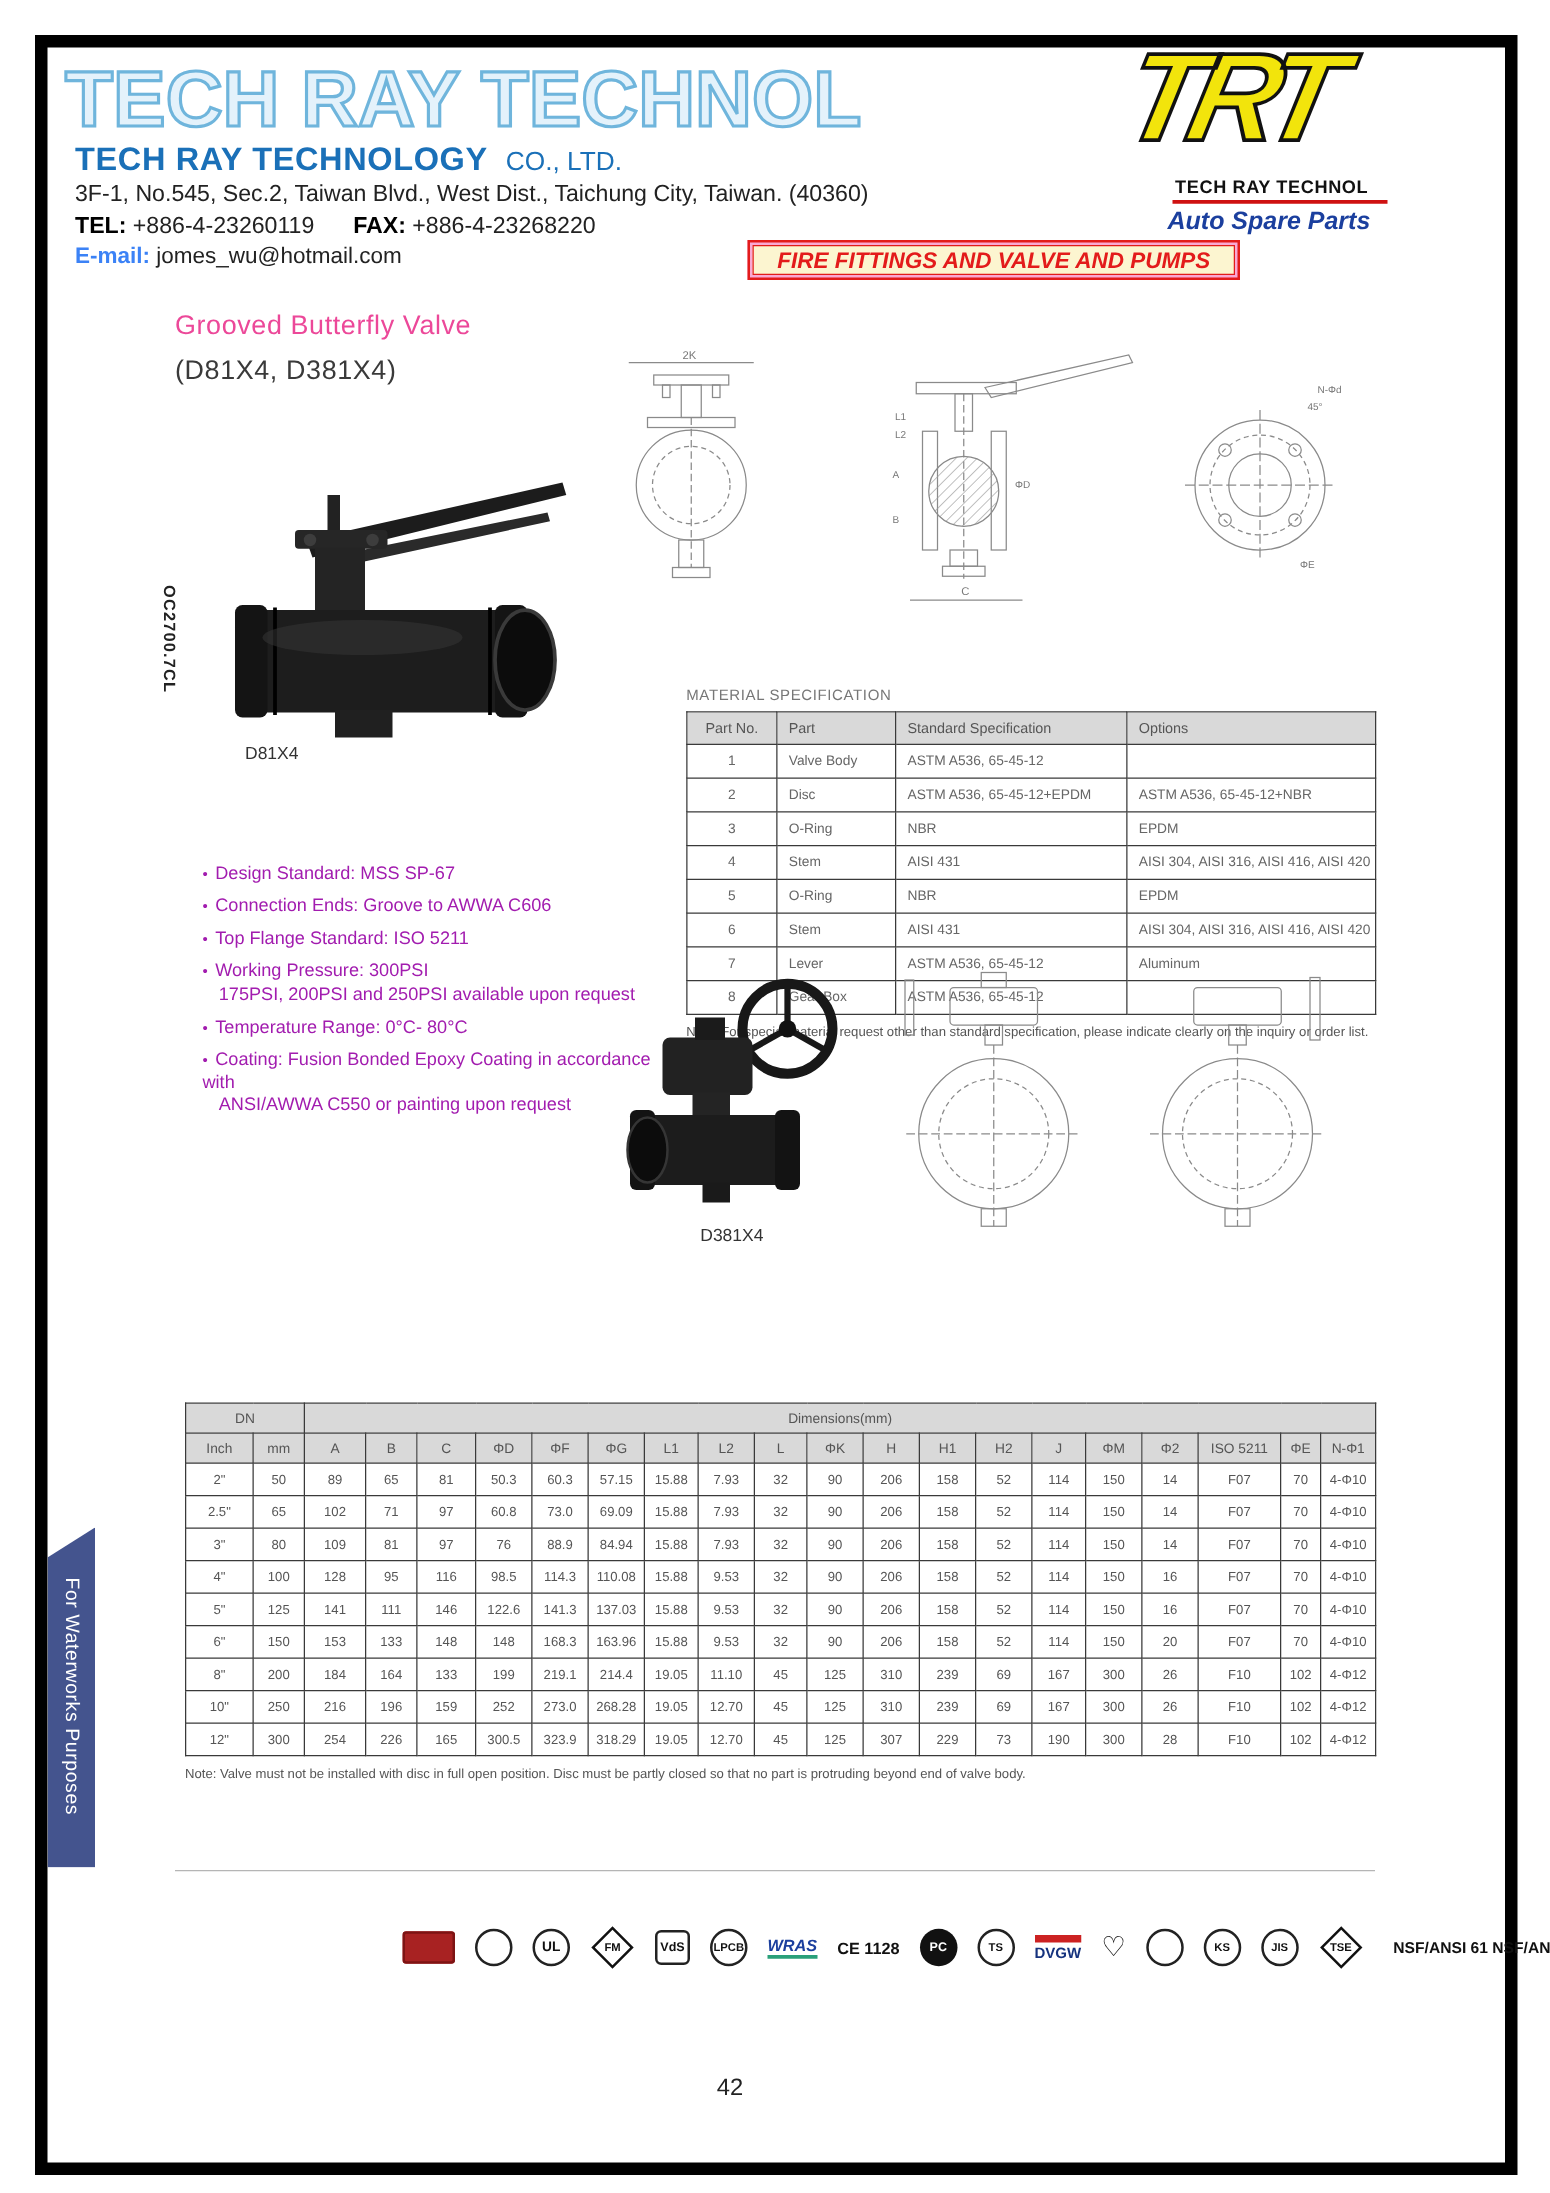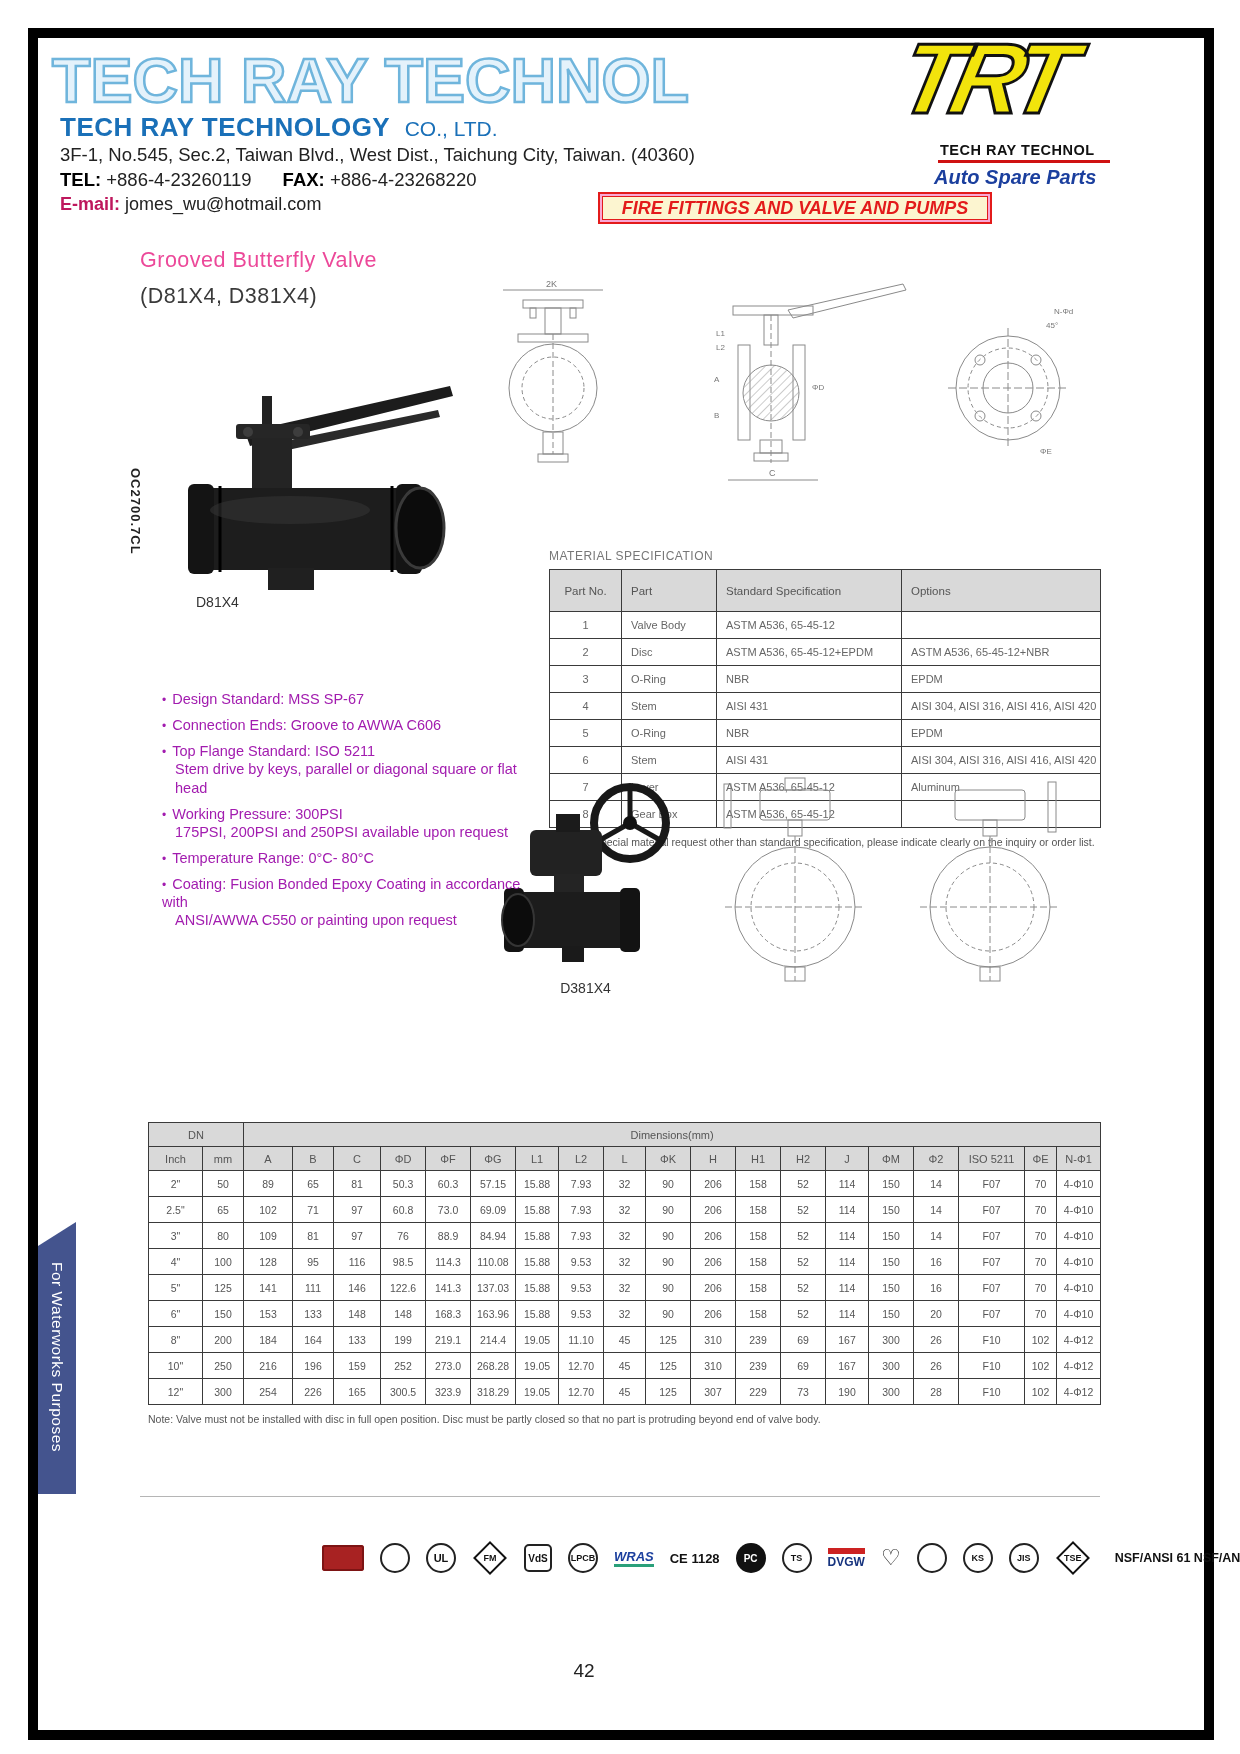--- a/index.html
+++ b/index.html
@@ -13,21 +13,21 @@
   .biglogo { left:52px; top:44px; font-size:63px; font-weight:bold; letter-spacing:0px;
              color:#e4f2fb; -webkit-text-stroke:2.5px #6fb5dc; text-shadow:0 0 1px #6fb5dc; white-space:nowrap; }
   .company-line { left:60px; top:112px; white-space:nowrap; }
   .company-name { font-size:26px; font-weight:bold; color:#1a70b8; letter-spacing:0.5px; }
   .company-suffix { font-size:21px; color:#1a70b8; margin-left:10px; }
   .address { left:60px; top:144px; font-size:18.5px; color:#222; }
   .telfax { left:60px; top:169px; font-size:18.5px; color:#222; }
   .telfax b { color:#000; }
   .telfax .fax { margin-left:26px; }
   .email { left:60px; top:194px; font-size:18px; color:#222; }
-  .email b { color:#be185d; }
+  .email b { color:#3b82f6; }
 
   
   .monogram { left:902px; top:26px; width:220px; font-size:100px; font-weight:bold; font-style:italic;
               transform:skewX(-12deg); color:#f2e40c; -webkit-text-stroke:3px #111; letter-spacing:-10px; line-height:1.05; }
   .brandname { left:940px; top:142px; font-size:14.5px; font-weight:bold; color:#111; letter-spacing:0.5px; white-space:nowrap; }
   .brandrule { left:938px; top:160px; width:172px; height:3px; background:#cf1111; }
   .tagline { left:934px; top:166px; font-size:20px; font-weight:bold; font-style:italic; color:#1b3f9e; white-space:nowrap; }
 
   
   .banner { left:598px; top:192px; width:394px; height:32px; border:2px solid #e31b1b; background:#f9a8d4; padding:2px; }
@@ -49,21 +49,21 @@
 
   
   table { border-collapse:collapse; table-layout:fixed; }
   th,td { border:1px solid #3a3a3a; overflow:hidden; white-space:nowrap; }
   th { background:#d9d9d9; font-weight:normal; color:#555; }
 
   
   .matblock { left:549px; top:549px; width:551px; }
   .matlabel { font-size:12px; color:#777; letter-spacing:0.5px; margin-bottom:6px; }
   .mat { width:551px; font-size:11px; color:#666; }
-  .mat th { height:42px; text-align:left; padding-left:9px; font-size:11.5px; }
+  .mat th { height:26px; text-align:left; padding-left:9px; font-size:11.5px; }
   .mat td { height:27px; padding-left:9px; text-align:left; }
   .mat th:first-child, .mat td:first-child { text-align:center; padding-left:0; }
   .note { margin-top:8px; font-size:10.5px; color:#555; }
 
   
   .dimblock { left:148px; top:1122px; width:952px; }
   .dim { width:952px; font-size:10.5px; color:#555; }
   .dim th { height:24px; text-align:center; font-size:11px; }
   .dim td { height:26px; text-align:center; }
 
@@ -312,21 +312,21 @@
     <circle cx="290" cy="135" r="44" stroke-dasharray="4 3"></circle>
     <line x1="290" y1="64" x2="290" y2="209" stroke-dasharray="7 3"></line>
     <line x1="220" y1="135" x2="360" y2="135" stroke-dasharray="7 3"></line>
     <rect x="280" y="195" width="20" height="14"></rect>
   </g>
 </svg>
 
 <div class="abs features">
     <div class="feat"><span class="dot">•</span><span>Design Standard: MSS SP-67</span></div>
     <div class="feat"><span class="dot">•</span><span>Connection Ends: Groove to AWWA C606</span></div>
-    <div class="feat"><span class="dot">•</span><span>Top Flange Standard: ISO 5211</span><div class="feat-sub">Stem drive by keys, parallel or diagonal square or flat head</div></div>
+    <div class="feat"><span class="dot">•</span><span>Top Flange Standard: ISO 5211</span></div>
     <div class="feat"><span class="dot">•</span><span>Working Pressure: 300PSI</span><div class="feat-sub">175PSI, 200PSI and 250PSI available upon request</div></div>
     <div class="feat"><span class="dot">•</span><span>Temperature Range: 0°C- 80°C</span></div>
     <div class="feat"><span class="dot">•</span><span>Coating: Fusion Bonded Epoxy Coating in accordance with</span><div class="feat-sub">ANSI/AWWA C550 or painting upon request</div></div>
   </div>
 
 <div class="abs dimblock">
   <table class="dim">
     <colgroup>
       <col style="width:54px">
         <col style="width:41px">

